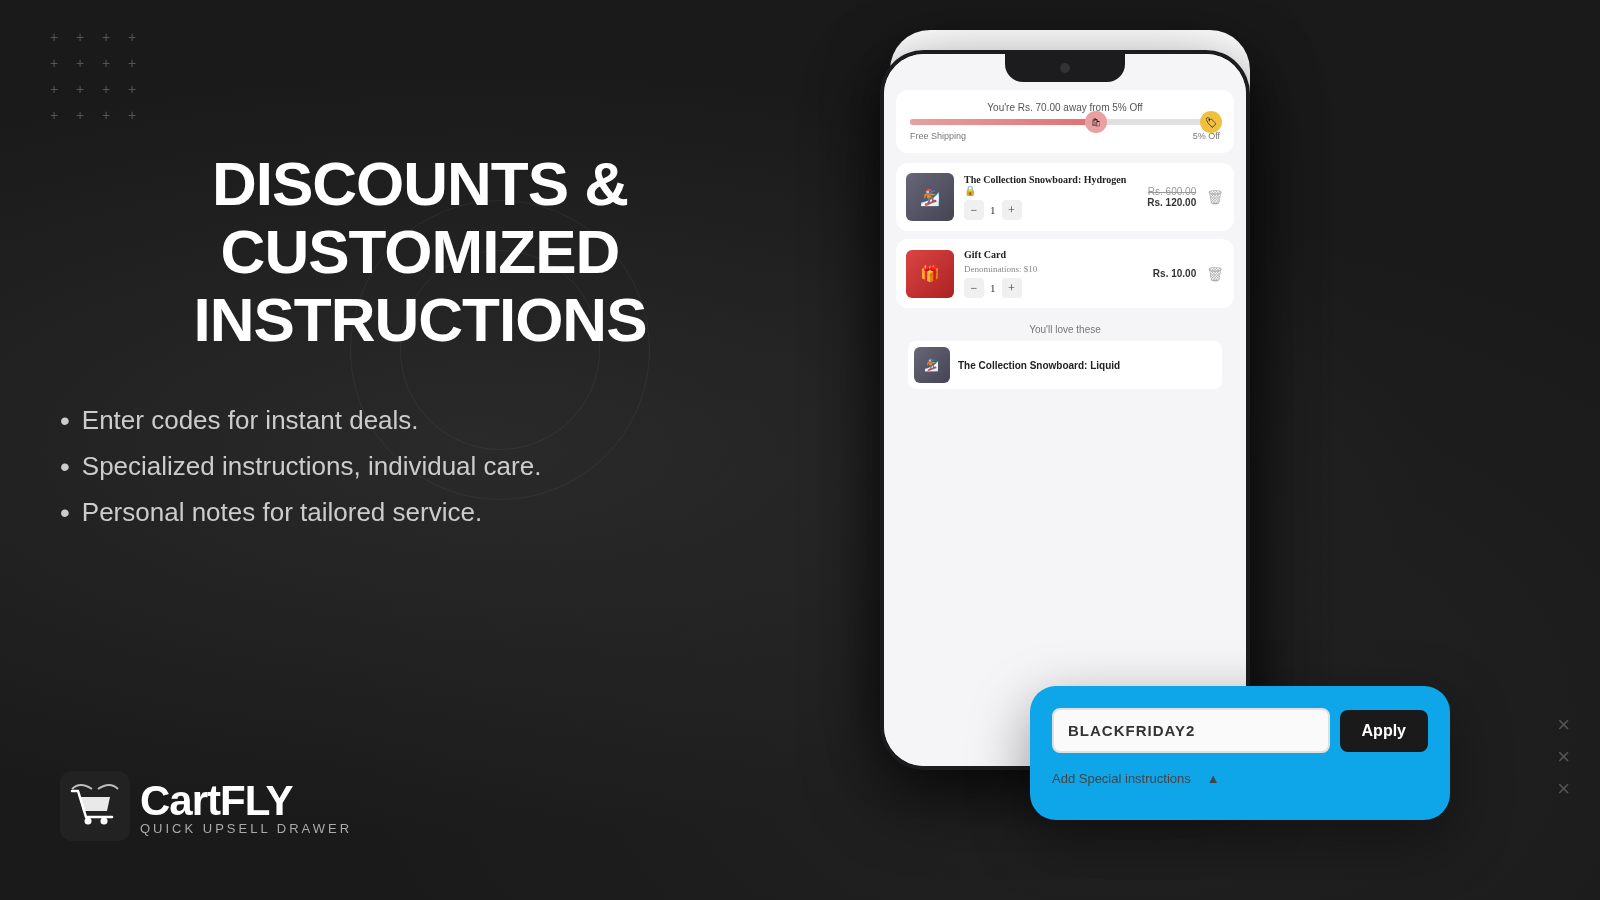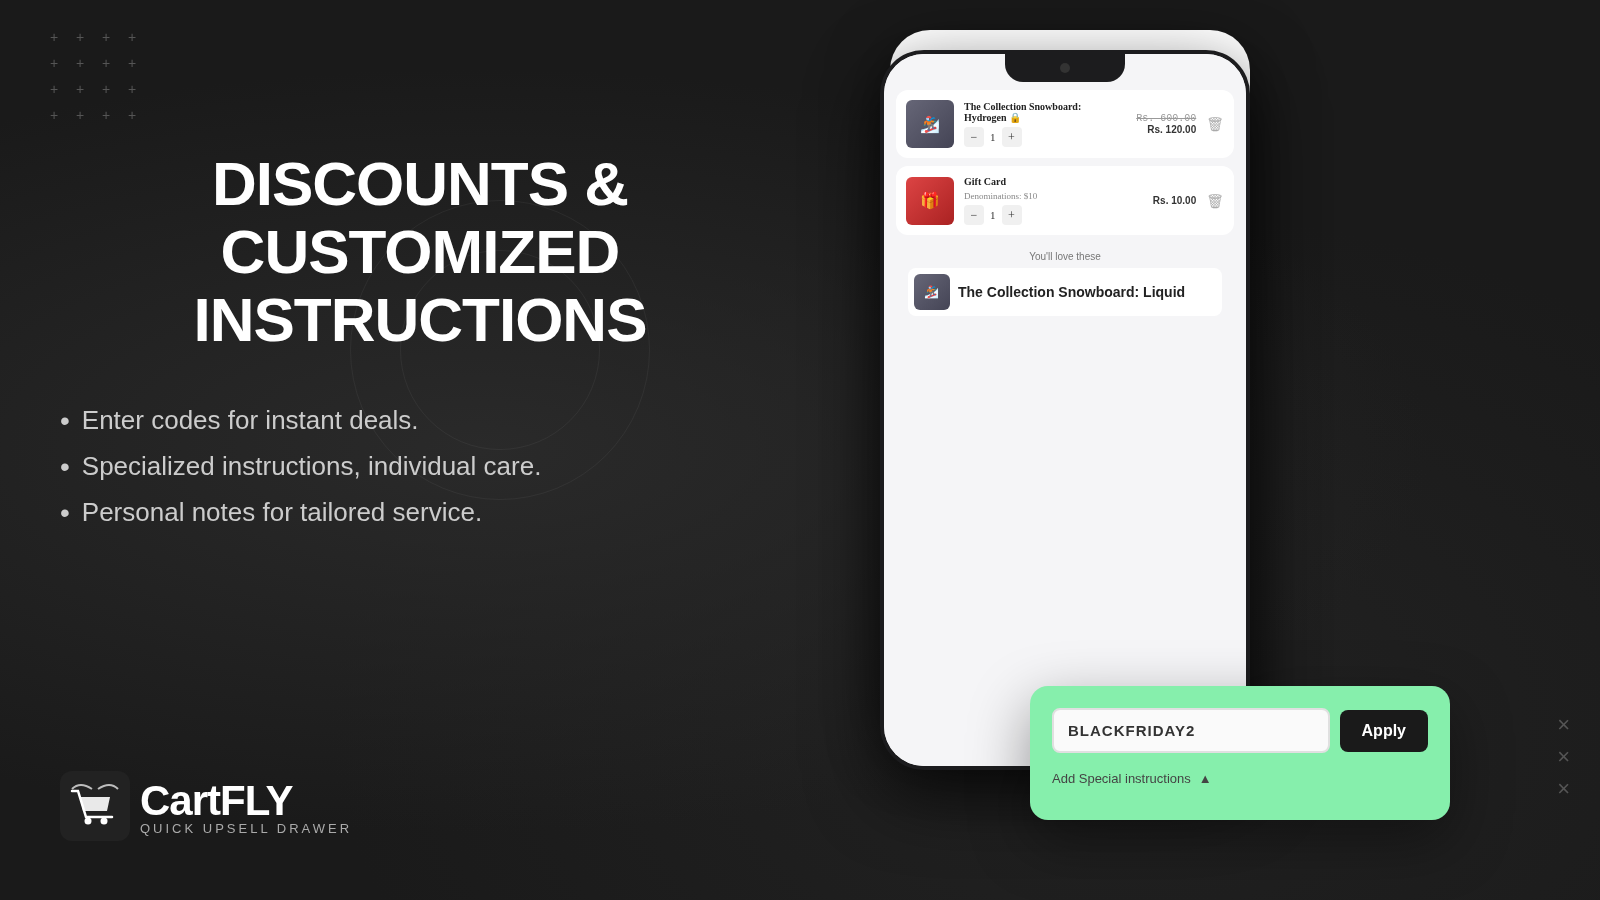--- a/index.html
+++ b/index.html
@@ -310,21 +310,20 @@
 
     .item-price {
       font-size: 10px;
       color: #333;
       text-align: right;
     }
 
     .item-price .original {
       text-decoration: line-through;
       color: #999;
-      font-family: Liberation Mono, monospace;
     }
 
     .item-price .current {
       font-weight: 700;
     }
 
     .delete-icon {
       font-size: 14px;
       color: #aaa;
     }
@@ -351,22 +350,22 @@
       font-size: 16px;
       color: white;
     }
 
     
     .float-card {
       position: absolute;
       bottom: 60px;
       left: 160px;
       width: 420px;
-      background: #86efac;
-      border-radius: 18px;
+      background: #0ea5e9;
+      border-radius: 26px;
       padding: 22px 22px 22px;
       box-shadow: 0 20px 60px rgba(0,0,0,0.4);
     }
 
     .coupon-row {
       display: flex;
       align-items: center;
       gap: 10px;
       margin-bottom: 18px;
     }
@@ -395,21 +394,21 @@
       white-space: nowrap;
       text-align: right;
     }
 
     .special-instructions-toggle {
       font-size: 13px;
       color: #444;
       margin-bottom: 12px;
       display: flex;
       align-items: flex-start;
-      gap: 8px;
+      gap: 16px;
       cursor: pointer;
     }
 
     .special-instructions-textarea {
       width: 100%;
       border: 1.5px solid #e0e0e0;
       border-radius: 8px;
       padding: 12px 14px;
       font-size: 13px;
       font-family: 'Courier New', monospace;
@@ -448,21 +447,21 @@
       background: linear-gradient(135deg, #667 0%, #445 100%);
       border-radius: 6px;
       display: flex;
       align-items: center;
       justify-content: center;
       font-size: 12px;
       color: white;
     }
 
     .love-name {
-      font-size: 14px;
+      font-size: 10px;
       font-weight: 600;
       color: #222;
     }
 
     
     .x-marks {
       position: absolute;
       right: 30px;
       bottom: 100px;
       display: flex;
@@ -567,20 +566,34 @@
 
   <div class="phone-main">
     <div class="phone-inner">
 
       <div class="phone-notch">
         <div class="phone-notch-dot"></div>
       </div>
 
       <div class="phone-content">
 
+        <div class="progress-section">
+          <div class="progress-text">You're Rs. 70.00 away from 5% Off</div>
+          <div class="progress-bar-wrap">
+            <div class="progress-bar-fill"></div>
+            <div class="progress-marker">
+              <span style="font-size:8px;">🛍</span>
+            </div>
+            <div class="progress-end-icon">🏷</div>
+          </div>
+          <div class="progress-labels">
+            <span>Free Shipping</span>
+            <span>5% Off</span>
+          </div>
+        </div>
 
         <div class="cart-item">
           <div class="item-img">
             <div class="snowboard-thumb">🏂</div>
           </div>
           <div class="item-details">
             <div class="item-name">The Collection Snowboard: Hydrogen 🔒</div>
             <div class="item-qty-row">
               <div class="qty-btn">−</div>
               <span class="qty-num">1</span>

